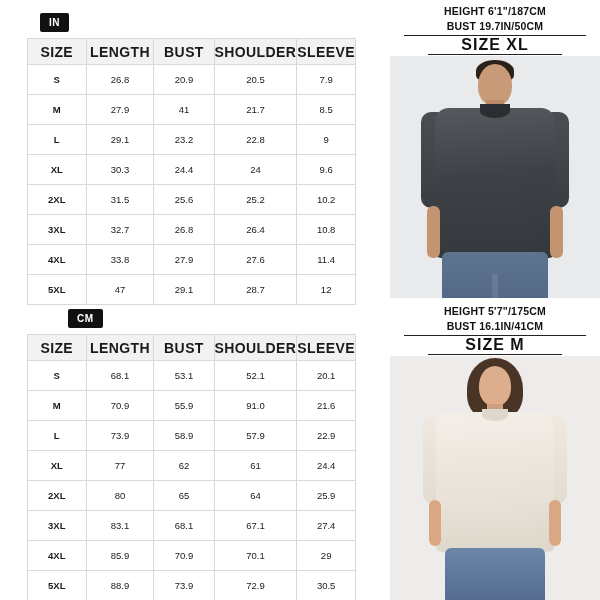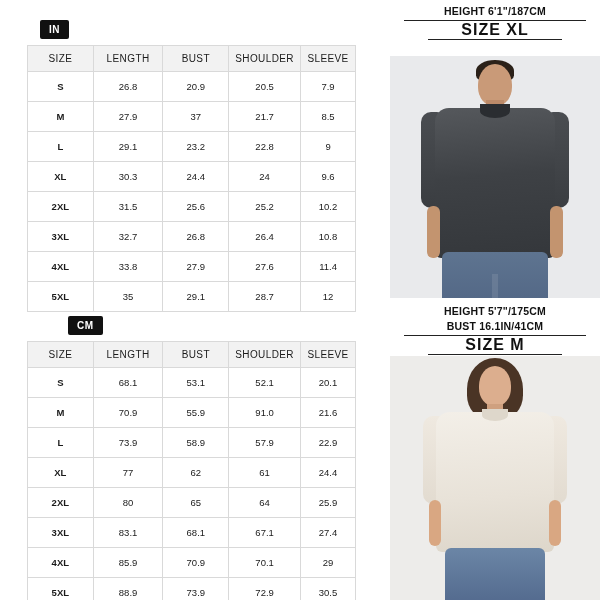--- a/index.html
+++ b/index.html
@@ -12,21 +12,21 @@
   .page {
     position: relative;
     width: 600px; height: 600px;
     background: #ffffff;
     overflow: hidden;
   }
 
   
   .left-col {
     position: absolute;
-    left: 0; top: 7px;
+    left: 0; top: 0;
     width: 388px; height: 537px;
   }
 
   .unit-badge {
     display: inline-block;
     background: #111111;
     color: #ffffff;
     font-size: 10px;
     font-weight: bold;
     letter-spacing: 0.5px;
@@ -49,22 +49,22 @@
   table.size-table td {
     border: 1px solid #d9d9d9;
     text-align: center;
     font-size: 9.5px;
     color: #1a1a1a;
     height: 30px;
     padding: 0;
   }
   table.size-table th {
     background: #f2f2f2;
-    font-weight: normal;
-    font-size: 10px;
+    font-weight: bold;
+    font-size: 14px;
     letter-spacing: 0.4px;
     height: 26px;
   }
   table.size-table td.size-cell {
     font-weight: bold;
   }
   table.size-table col.c-size { width: 66px; }
   table.size-table col.c-len { width: 70px; }
   table.size-table col.c-bust { width: 66px; }
   table.size-table col.c-sh { width: 72px; }
@@ -268,21 +268,21 @@
         <tr>
           <td class="size-cell">S</td>
           <td>26.8</td>
           <td>20.9</td>
           <td>20.5</td>
           <td>7.9</td>
         </tr>
         <tr>
           <td class="size-cell">M</td>
           <td>27.9</td>
-          <td>37</td>
+          <td>41</td>
           <td>21.7</td>
           <td>8.5</td>
         </tr>
         <tr>
           <td class="size-cell">L</td>
           <td>29.1</td>
           <td>23.2</td>
           <td>22.8</td>
           <td>9</td>
         </tr>
@@ -309,21 +309,21 @@
         </tr>
         <tr>
           <td class="size-cell">4XL</td>
           <td>33.8</td>
           <td>27.9</td>
           <td>27.6</td>
           <td>11.4</td>
         </tr>
         <tr>
           <td class="size-cell">5XL</td>
-          <td>35</td>
+          <td>47</td>
           <td>29.1</td>
           <td>28.7</td>
           <td>12</td>
         </tr>
       </tbody>
     </table>
 
     <div class="badge-wrap-cm">
       <span class="unit-badge">CM</span>
     </div>
@@ -404,20 +404,21 @@
         </tr>
       </tbody>
     </table>
   </div>
 
   <div class="right-col">
 
     <div class="model-block m1">
       <div class="spec">
         <div class="line">HEIGHT  6'1"/187CM</div>
+        <div class="line">BUST 19.7IN/50CM</div>
         <div class="rule"></div>
         <div class="size-line">SIZE  XL</div>
         <div class="rule2"></div>
       </div>
       <div class="photo bg1">
         <div class="m-hair"></div>
         <div class="m-head"></div>
         <div class="m-neck"></div>
         <div class="m-sleeve-l"></div>
         <div class="m-sleeve-r"></div>

